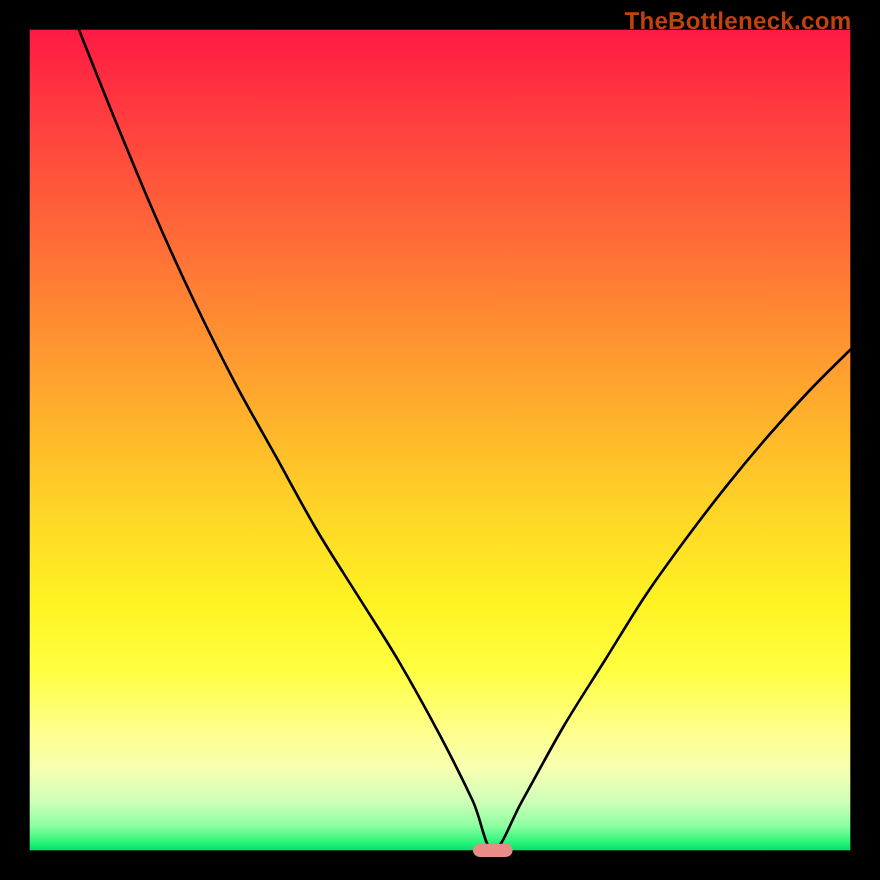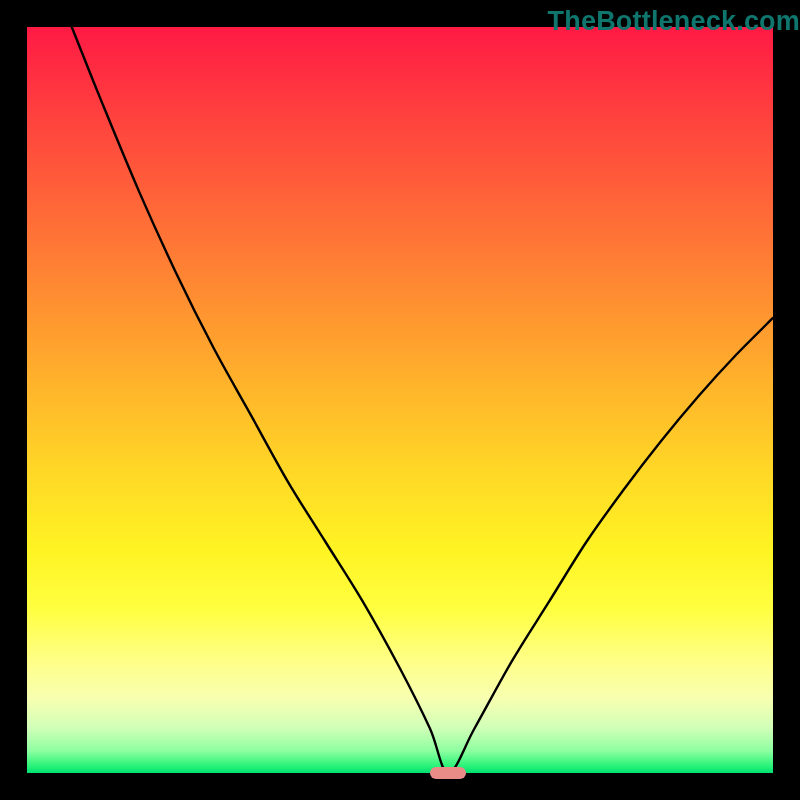--- a/index.html
+++ b/index.html
@@ -38,25 +38,25 @@
     position: absolute;
     left: 0;
     top: 0;
     width: 746px;
     height: 746px;
     overflow: visible;
   }
   .watermark {
     position: absolute;
     top: 6px;
-    right: 0;
+    right: 26px;
     font-family: Arial, Helvetica, sans-serif;
-    font-size: 27px;
+    font-size: 22px;
     font-weight: bold;
-    color: #0f766e;
+    color: #c2410c;
     letter-spacing: 0.2px;
   }
   .marker {
     position: absolute;
     width: 36px;
     height: 12px;
     border-radius: 6px;
     background: #e98b87;
     transform: translate(-50%, -50%);
   }

